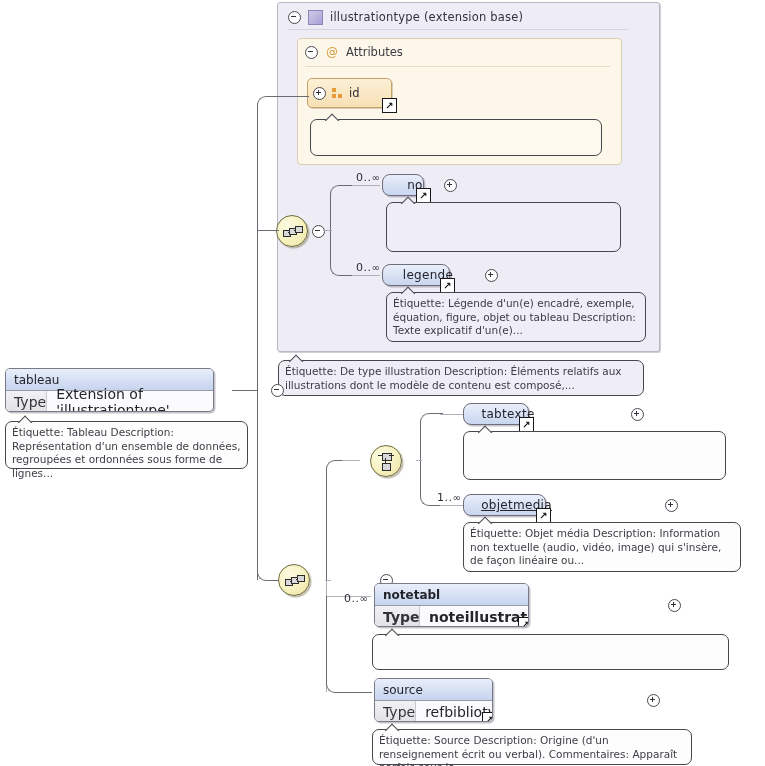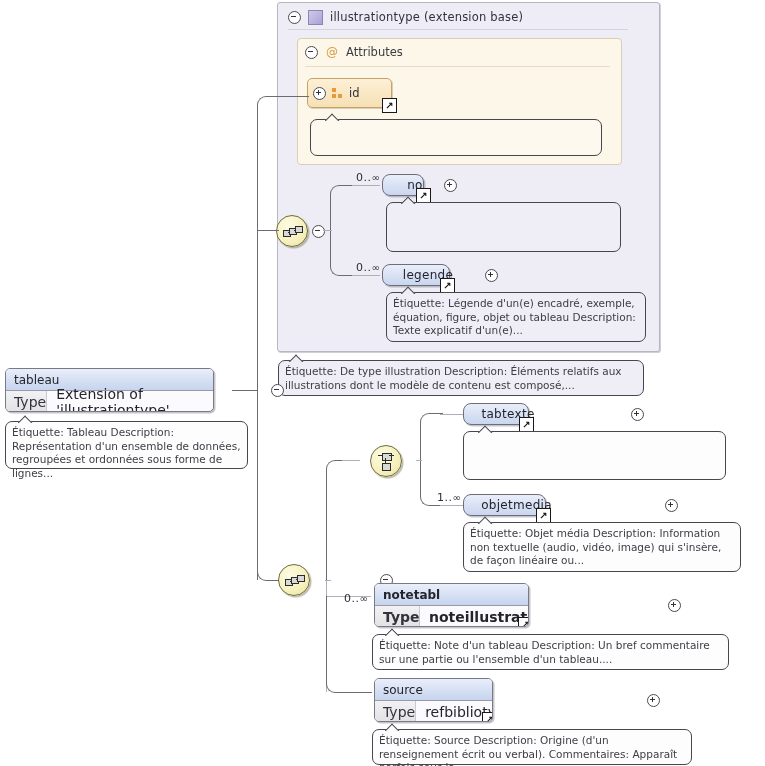--- a/index.html
+++ b/index.html
@@ -327,21 +327,21 @@
   <span>tabtexte</span>
   <span class="ext-badge" style="right:-6px;bottom:-8px;"></span>
 </div>
 <span class="abs plus-round" style="left:532px;top:408px;"></span>
 <div class="abs bub white" style="left:463px;top:431px;width:263px;height:49px;">
   <span class="tail" style="left:14px;"></span>
 </div>
 
 
 <span class="abs occ" style="left:437px;top:491px;"><span>1..</span><span class="inf">∞</span></span>
-<div class="abs elem" style="left:463px;top:494px;width:83px;">
+<div class="abs elem" style="left:463px;top:494px;width:83px;text-decoration:underline;">
   <span>objetmedia</span>
   <span class="ext-badge" style="right:-6px;bottom:-8px;"></span>
 </div>
 <span class="abs plus-round" style="left:549px;top:499px;"></span>
 <div class="abs bub white" style="left:463px;top:522px;width:278px;height:50px;">
   <span class="tail" style="left:14px;"></span>
   <span>Étiquette: Objet média Description: Information non textuelle (audio, vidéo, image) qui s'insère, de façon linéaire ou...</span>
 </div>
 
 
@@ -350,21 +350,20 @@
   <div class="nm">notetabl</div>
   <div class="tp">
     <span class="k">Type</span>
     <span class="v">noteillustrationtype</span>
   </div>
   <span class="ext-badge" style="right:-5px;bottom:-6px;"></span>
 </div>
 <span class="abs plus-round" style="left:536px;top:599px;"></span>
 <div class="abs bub white" style="left:372px;top:634px;width:357px;height:36px;">
   <span class="tail" style="left:12px;"></span>
-  <span>Étiquette: Note d'un tableau Description: Un bref commentaire sur une partie ou l'ensemble d'un tableau....</span>
 </div>
 
 
 <div class="abs elem2" style="left:374px;top:678px;width:119px;height:44px;">
   <div class="nm">source</div>
   <div class="tp">
     <span class="k">Type</span>
     <span class="v">refbibliotype</span>
   </div>
   <span class="ext-badge" style="right:-5px;bottom:-6px;"></span>

